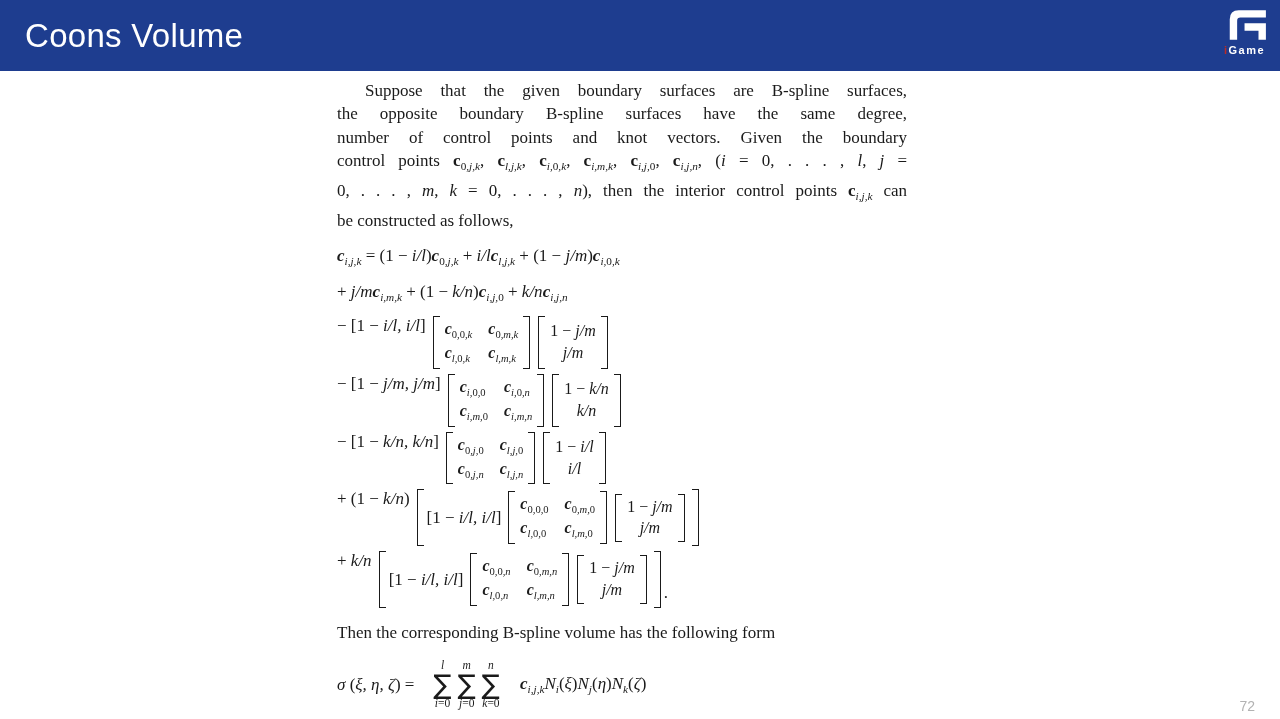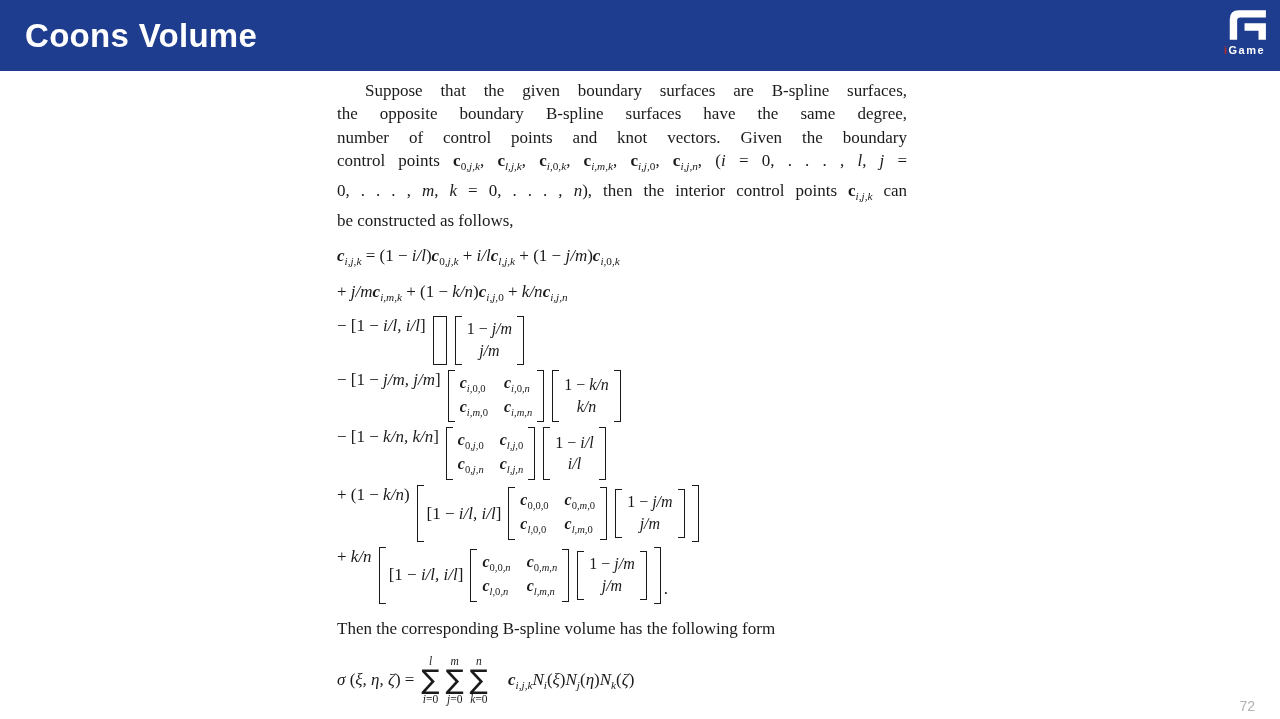--- a/index.html
+++ b/index.html
@@ -1,21 +1,21 @@
 <!DOCTYPE html>
 <html><head>
 <meta charset="utf-8">
 <style>
   html,body{margin:0;padding:0;background:#e8e8e8;}
   .slide{position:relative;width:1280px;height:719px;background:#ffffff;overflow:hidden;
          font-family:"Liberation Serif",serif;color:#1a1a1a;}
   
   .header{position:absolute;top:0;left:0;width:100%;height:71px;background:#1e3d8f;
           display:flex;align-items:center;}
-  .title{font-family:"Liberation Sans",sans-serif;font-weight:bold;font-size:33px;
+  .title{font-family:"Liberation Sans",sans-serif;font-weight:normal;font-size:33px;
          color:#ffffff;padding-left:25px;letter-spacing:0.3px;}
   .logo{position:absolute;right:10px;top:6px;display:flex;flex-direction:column;
         align-items:flex-start;gap:1px;}
   .logo svg{display:block;}
   .logo-text{font-family:"Liberation Sans",sans-serif;font-weight:bold;font-size:11px;
              color:#ffffff;letter-spacing:1.5px;line-height:1;}
   .logo-text .i{color:#b92b27;}
   
   .content{position:absolute;left:337px;top:79px;width:570px;}
   .para .p-line{font-size:17px;line-height:23.4px;text-align:justify;text-align-last:justify;}
@@ -42,21 +42,21 @@
   .cells{display:grid;align-content:center;column-gap:16px;row-gap:1px;padding:3px 5px;
          font-size:16px;line-height:1.3;}
   .cells.c2{grid-template-columns:auto auto;justify-items:start;}
   .cells.c1{grid-template-columns:auto;justify-items:center;}
   .owrap{display:inline-flex;align-items:stretch;margin-left:4px;}
   .oinner{display:inline-flex;align-items:center;padding:2px 3px;}
   .tail{align-self:flex-end;padding-bottom:5px;margin-left:3px;font-style:normal;}
   
   .sentence{margin-top:15px;font-size:17px;}
   .formula-row{display:flex;align-items:center;margin-top:16px;font-size:17px;}
-  .formula-row .lhs{margin-right:4px;white-space:nowrap;}
+  .formula-row .lhs{margin-right:16px;white-space:nowrap;}
   .formula-row .rhs{margin-left:17px;white-space:nowrap;}
   .sum{display:inline-flex;flex-direction:column;align-items:center;margin:0 3px;line-height:1;}
   .sum .lim{font-size:11.5px;font-style:italic;line-height:1.1;}
   .sum .sg{font-size:27px;line-height:0.95;font-style:normal;
            font-family:"DejaVu Sans",sans-serif;}
   
   .pagenum{position:absolute;right:25px;bottom:5px;font-family:"Liberation Sans",sans-serif;
            font-size:14px;color:#b2b2b2;}
 </style>
 </head>
@@ -86,20 +86,26 @@
       <div class="p-line last">be constructed as follows,</div>
     </div>
 
     <div class="eq">
         <div class="eq-line txt math indent-0"><b class="vec">c</b><sub>i,j,k</sub> <span class="up">=</span> <span class="up">(1</span> <span class="up">−</span> i/l<span class="up">)</span><b class="vec">c</b><sub><span class="up">0</span>,j,k</sub> <span class="up">+</span> i/l<b class="vec">c</b><sub>l,j,k</sub> <span class="up">+</span> <span class="up">(1</span> <span class="up">−</span> j/m<span class="up">)</span><b class="vec">c</b><sub>i,<span class="up">0</span>,k</sub></div>
         <div class="eq-line txt math indent-1"><span class="up">+</span> j/m<b class="vec">c</b><sub>i,m,k</sub> <span class="up">+</span> <span class="up">(1</span> <span class="up">−</span> k/n<span class="up">)</span><b class="vec">c</b><sub>i,j,<span class="up">0</span></sub> <span class="up">+</span> k/n<b class="vec">c</b><sub>i,j,n</sub></div>
         <div class="eq-line matline indent-2">
           <span class="sgn math"><span class="up">−</span> <span class="up">[1</span> <span class="up">−</span> i/l, i/l<span class="up">]</span></span>
           <span class="mwrap">
             <span class="br l"></span>
+            <span class="cells c2 math">
+              <span><b class="vec">c</b><sub><span class="up">0</span>,<span class="up">0</span>,k</sub></span>
+              <span><b class="vec">c</b><sub><span class="up">0</span>,m,k</sub></span>
+              <span><b class="vec">c</b><sub>l,<span class="up">0</span>,k</sub></span>
+              <span><b class="vec">c</b><sub>l,m,k</sub></span>
+            </span>
             <span class="br r"></span>
           </span>
           <span class="mwrap">
             <span class="br l"></span>
             <span class="cells c1 math">
               <span><span class="up">1</span> <span class="up">−</span> j/m</span>
               <span>j/m</span>
             </span>
             <span class="br r"></span>
           </span>

